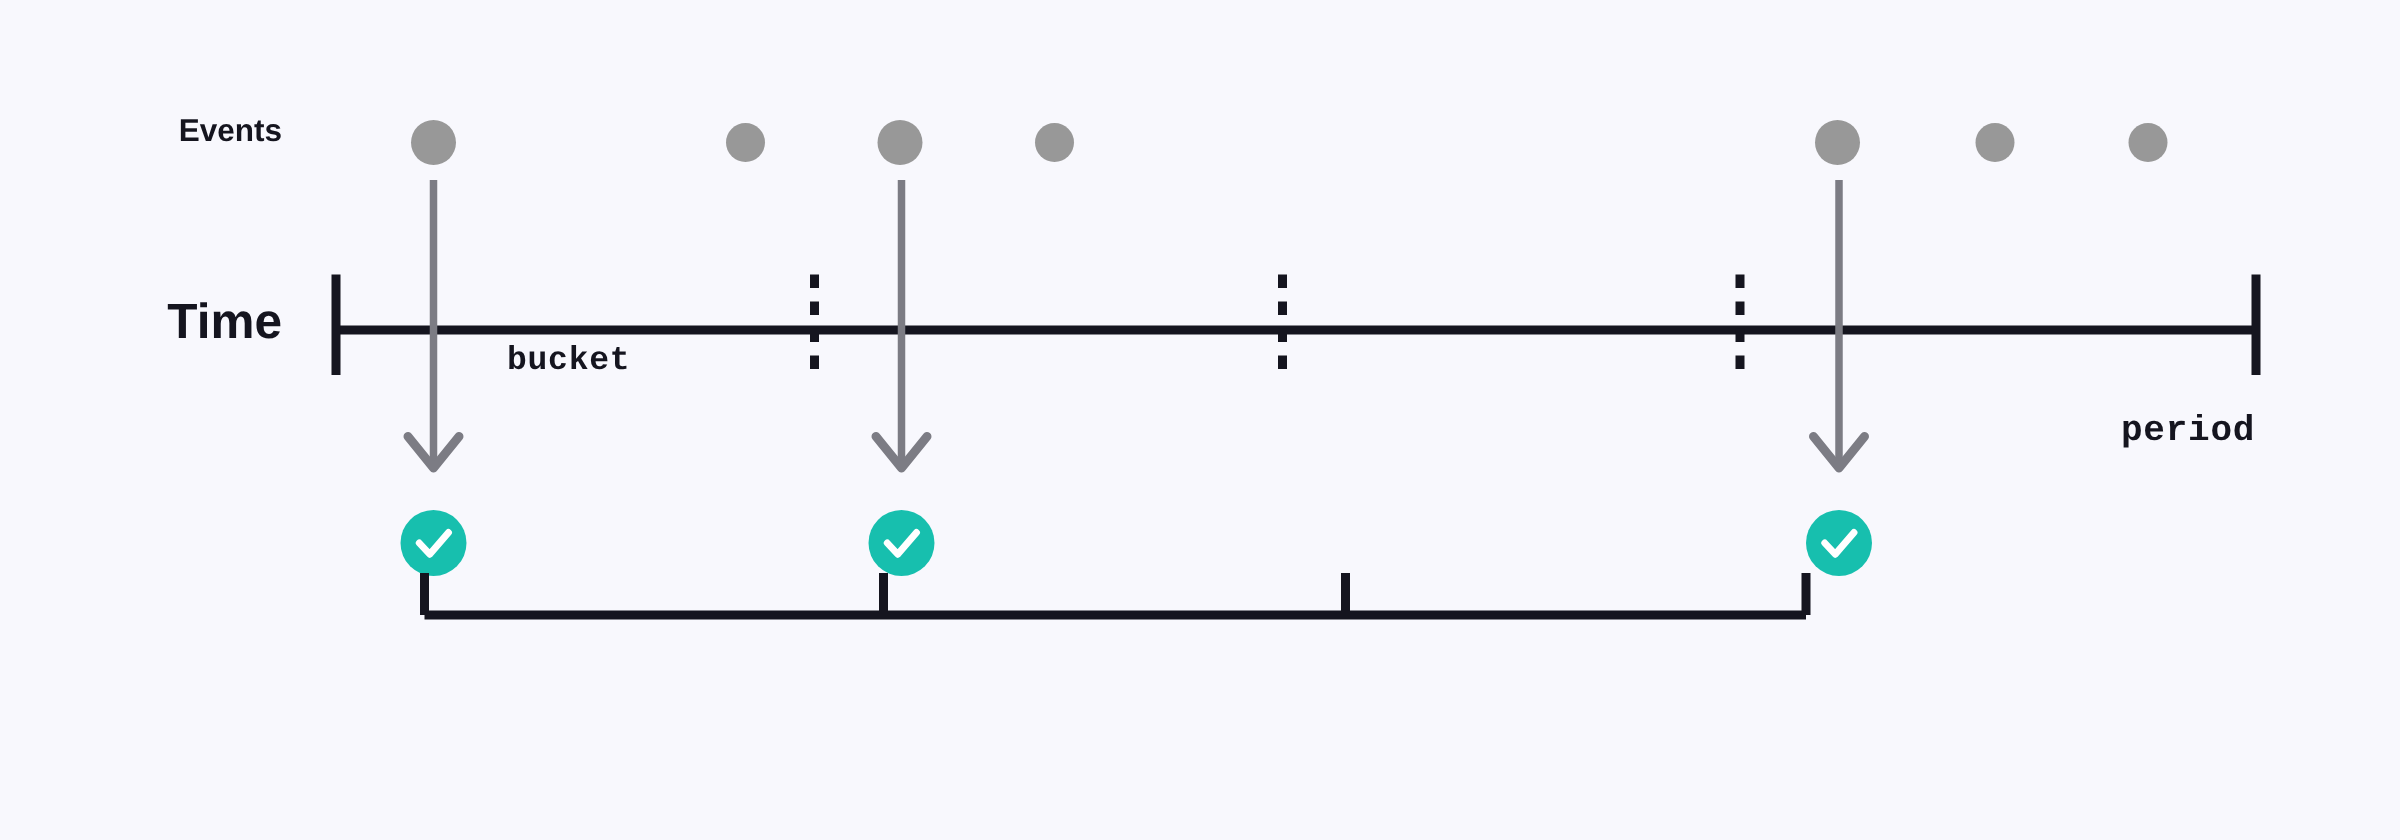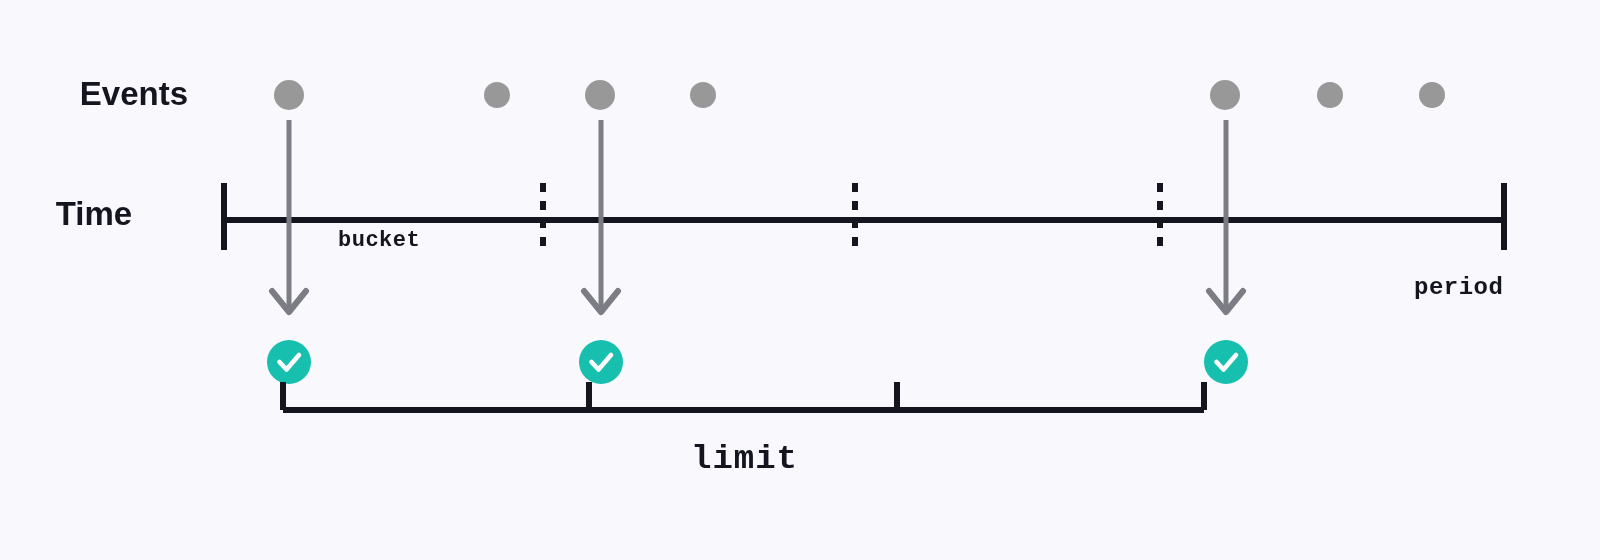--- a/index.html
+++ b/index.html
@@ -31,28 +31,27 @@
     font-weight: bold;
     color: #15151f;
     font-family: "Liberation Sans", sans-serif;
     line-height: 1.12;
     white-space: pre-line;
   }
   #label-events {
     left: 0px;
     top: 76px;
     width: 188px;
-    font-size: 33px;
+    font-size: 21px;
   }
   #label-time {
     left: 0px;
     top: 196px;
     width: 188px;
     font-size: 33px;
-    text-align: center;
   }
   #label-function-runs {
     left: 0px;
     top: 318px;
     width: 188px;
     font-size: 33px;
   }
   .mono-label {
     position: absolute;
     font-family: "Liberation Mono", monospace;
@@ -86,21 +85,20 @@
 
   <div class="row-label" id="label-events">Events</div>
 
   <div class="row-label" id="label-time">Time</div>
 
 
   <div class="mono-label" id="label-bucket">bucket</div>
 
   <div class="mono-label" id="label-period">period</div>
 
-  <div class="mono-label" id="label-limit">limit</div>
 
   <svg id="diagram" viewBox="0 0 1600 560" xmlns="http://www.w3.org/2000/svg">
 
     <g id="timeline-group">
         <line x1="224" y1="220" x2="1504" y2="220" stroke="#15151f" stroke-width="6"></line>
         <line x1="224" y1="183" x2="224" y2="250" stroke="#15151f" stroke-width="6"></line>
         <line x1="1504" y1="183" x2="1504" y2="250" stroke="#15151f" stroke-width="6"></line>
       </g>
     <g id="dashed-ticks-group">
         <line x1="543" y1="183" x2="543" y2="250" stroke="#15151f" stroke-width="6" stroke-dasharray="9 9"></line>

